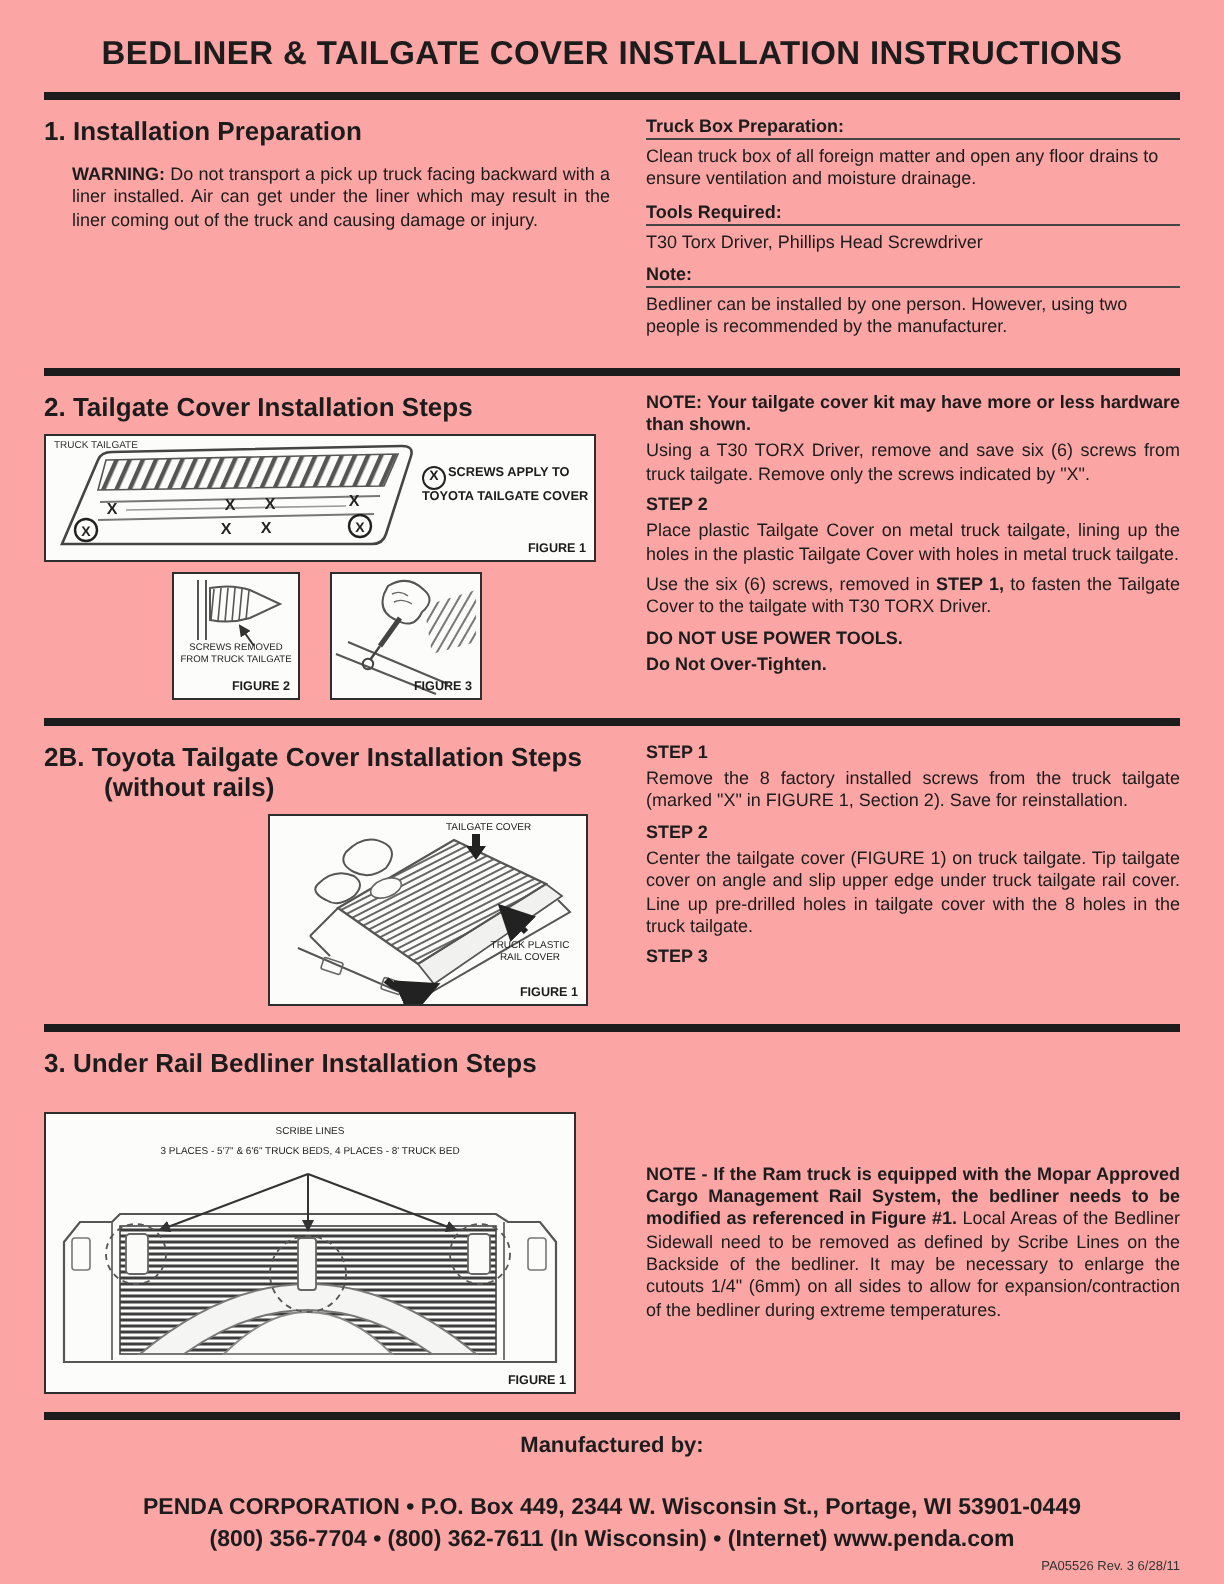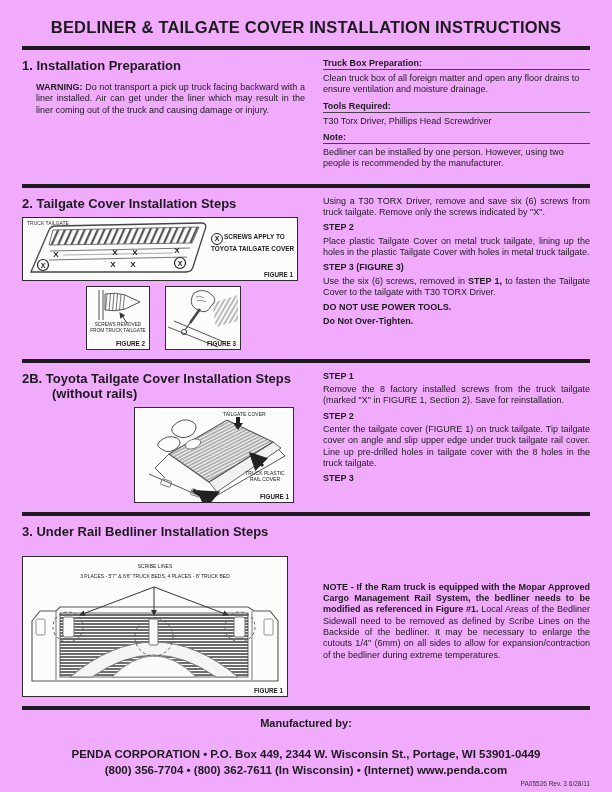--- a/index.html
+++ b/index.html
@@ -1,16 +1,16 @@
 <!DOCTYPE html>
 <html><head>
 <meta charset="utf-8">
 <style>
   html,body{margin:0;padding:0;background:#e8e8e8;}
-  .page{width:612px;height:792px;background:#f0abfc;box-sizing:border-box;
+  .page{width:612px;height:792px;background:#fca5a5;box-sizing:border-box;
         padding:12px 22px 14px;display:flex;flex-direction:column;
         font-family:"Liberation Sans",sans-serif;color:#1c1c1c;margin:0 auto;}
   .title{font-size:16.5px;font-weight:bold;text-align:center;margin:6px 0 9px;letter-spacing:.2px;}
   .rule{height:4px;background:#1c1c1c;flex:none;}
   .row{display:flex;gap:18px;padding:8px 0 9px;}
   .col-l{width:283px;flex:none;}
   .col-r{flex:1;min-width:0;}
   .h2{font-size:13px;font-weight:bold;margin:0 0 6px;}
   .h2 .ind{padding-left:30px;display:block;}
   p{font-size:9px;line-height:1.26;margin:0 0 5px;}
@@ -134,24 +134,24 @@
             <line x1="34" y1="22" x2="24" y2="36" stroke="#444" stroke-width="2.5"></line>
             <line x1="24" y1="36" x2="19" y2="43" stroke="#444" stroke-width="1.2"></line>
             <circle cx="18" cy="45" r="2.6" fill="none" stroke="#444" stroke-width="1"></circle>
           </svg>
           <span class="figcap">FIGURE 3</span>
         </div>
       </div>
     </div>
 
     <div class="col-r s2steps">
+      <p class="b just">NOTE: Your tailgate cover kit may have more or less hardware than shown.</p>
       <p class="just st">Using a T30 TORX Driver, remove and save six (6) screws from truck tailgate. Remove only the screws indicated by "X".</p>
       <p class="b tight">STEP 2</p>
       <p class="just st">Place plastic Tailgate Cover on metal truck tailgate, lining up the holes in the plastic Tailgate Cover with holes in metal truck tailgate.</p>
-      <p class="b tight">STEP 3 (FIGURE 3)</p>
       <p class="just st"><span>Use the six (6) screws, removed in </span><span class="b">STEP 1,</span><span> to fasten the Tailgate Cover to the tailgate with T30 TORX Driver.</span></p>
       <p class="b tight">DO NOT USE POWER TOOLS.</p>
       <p class="b tight">Do Not Over-Tighten.</p>
     </div>
   </div>
   <div class="rule"></div>
 
   <div class="row">
     <div class="col-l">
       <div class="h2"><span>2B. Toyota Tailgate Cover Installation Steps</span><span class="ind">(without rails)</span></div>

